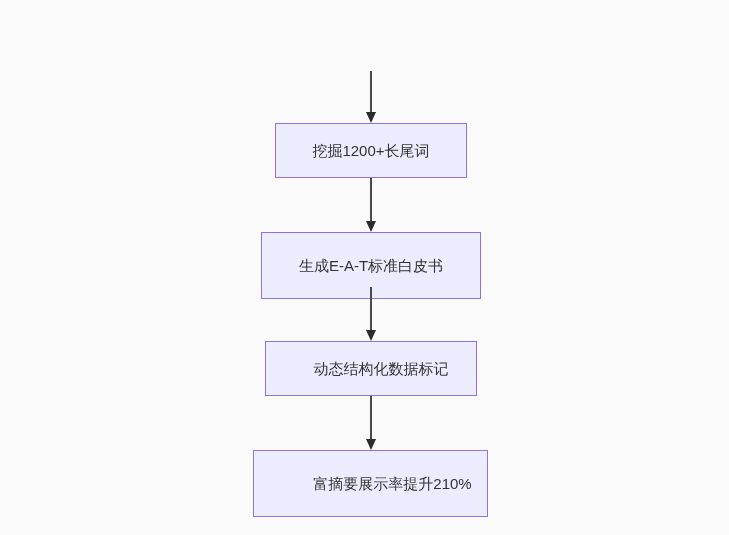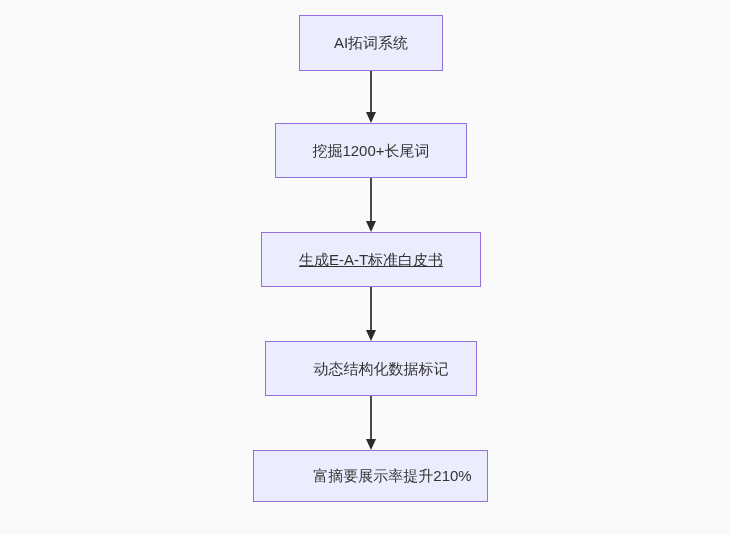--- a/index.html
+++ b/index.html
@@ -23,23 +23,23 @@
     align-items: center;
     justify-content: center;
     color: #333333;
     font-size: 15px;
     line-height: 1.2;
     text-align: center;
     white-space: nowrap;
   }
   .node-1 { left: 299px; top: 15px;  width: 144px; height: 56px; }
   .node-2 { left: 275px; top: 123px; width: 192px; height: 55px; }
-  .node-3 { left: 261px; top: 232px; width: 220px; height: 55px; text-decoration: underline; }
+  .node-3 { left: 261px; top: 232px; width: 220px; height: 67px; }
   .node-4 { left: 265px; top: 341px; width: 212px; height: 55px; padding-left: 20px; }
-  .node-5 { left: 253px; top: 450px; width: 235px; height: 52px; padding-left: 44px; }
+  .node-5 { left: 253px; top: 450px; width: 235px; height: 67px; padding-left: 44px; }
 
   .edge {
     position: absolute;
     left: 366px;          
     width: 10px;
     display: flex;
     flex-direction: column;
     align-items: center;
   }
   .edge-1 { top: 71px;  height: 52px; }
@@ -58,23 +58,20 @@
     border-right: 5px solid transparent;
     border-top: 11px solid #2b2b2b;
     margin-top: -1px;
   }
 </style>
 </head>
 <body>
 
 <div class="canvas">
 
-  <div class="node node-1">
-    <span>AI拓词系统</span>
-  </div>
 
   <div class="edge edge-1">
     <div class="edge-line"></div>
     <div class="edge-head"></div>
   </div>
 
   <div class="node node-2">
     <span>挖掘1200+长尾词</span>
   </div>
 

